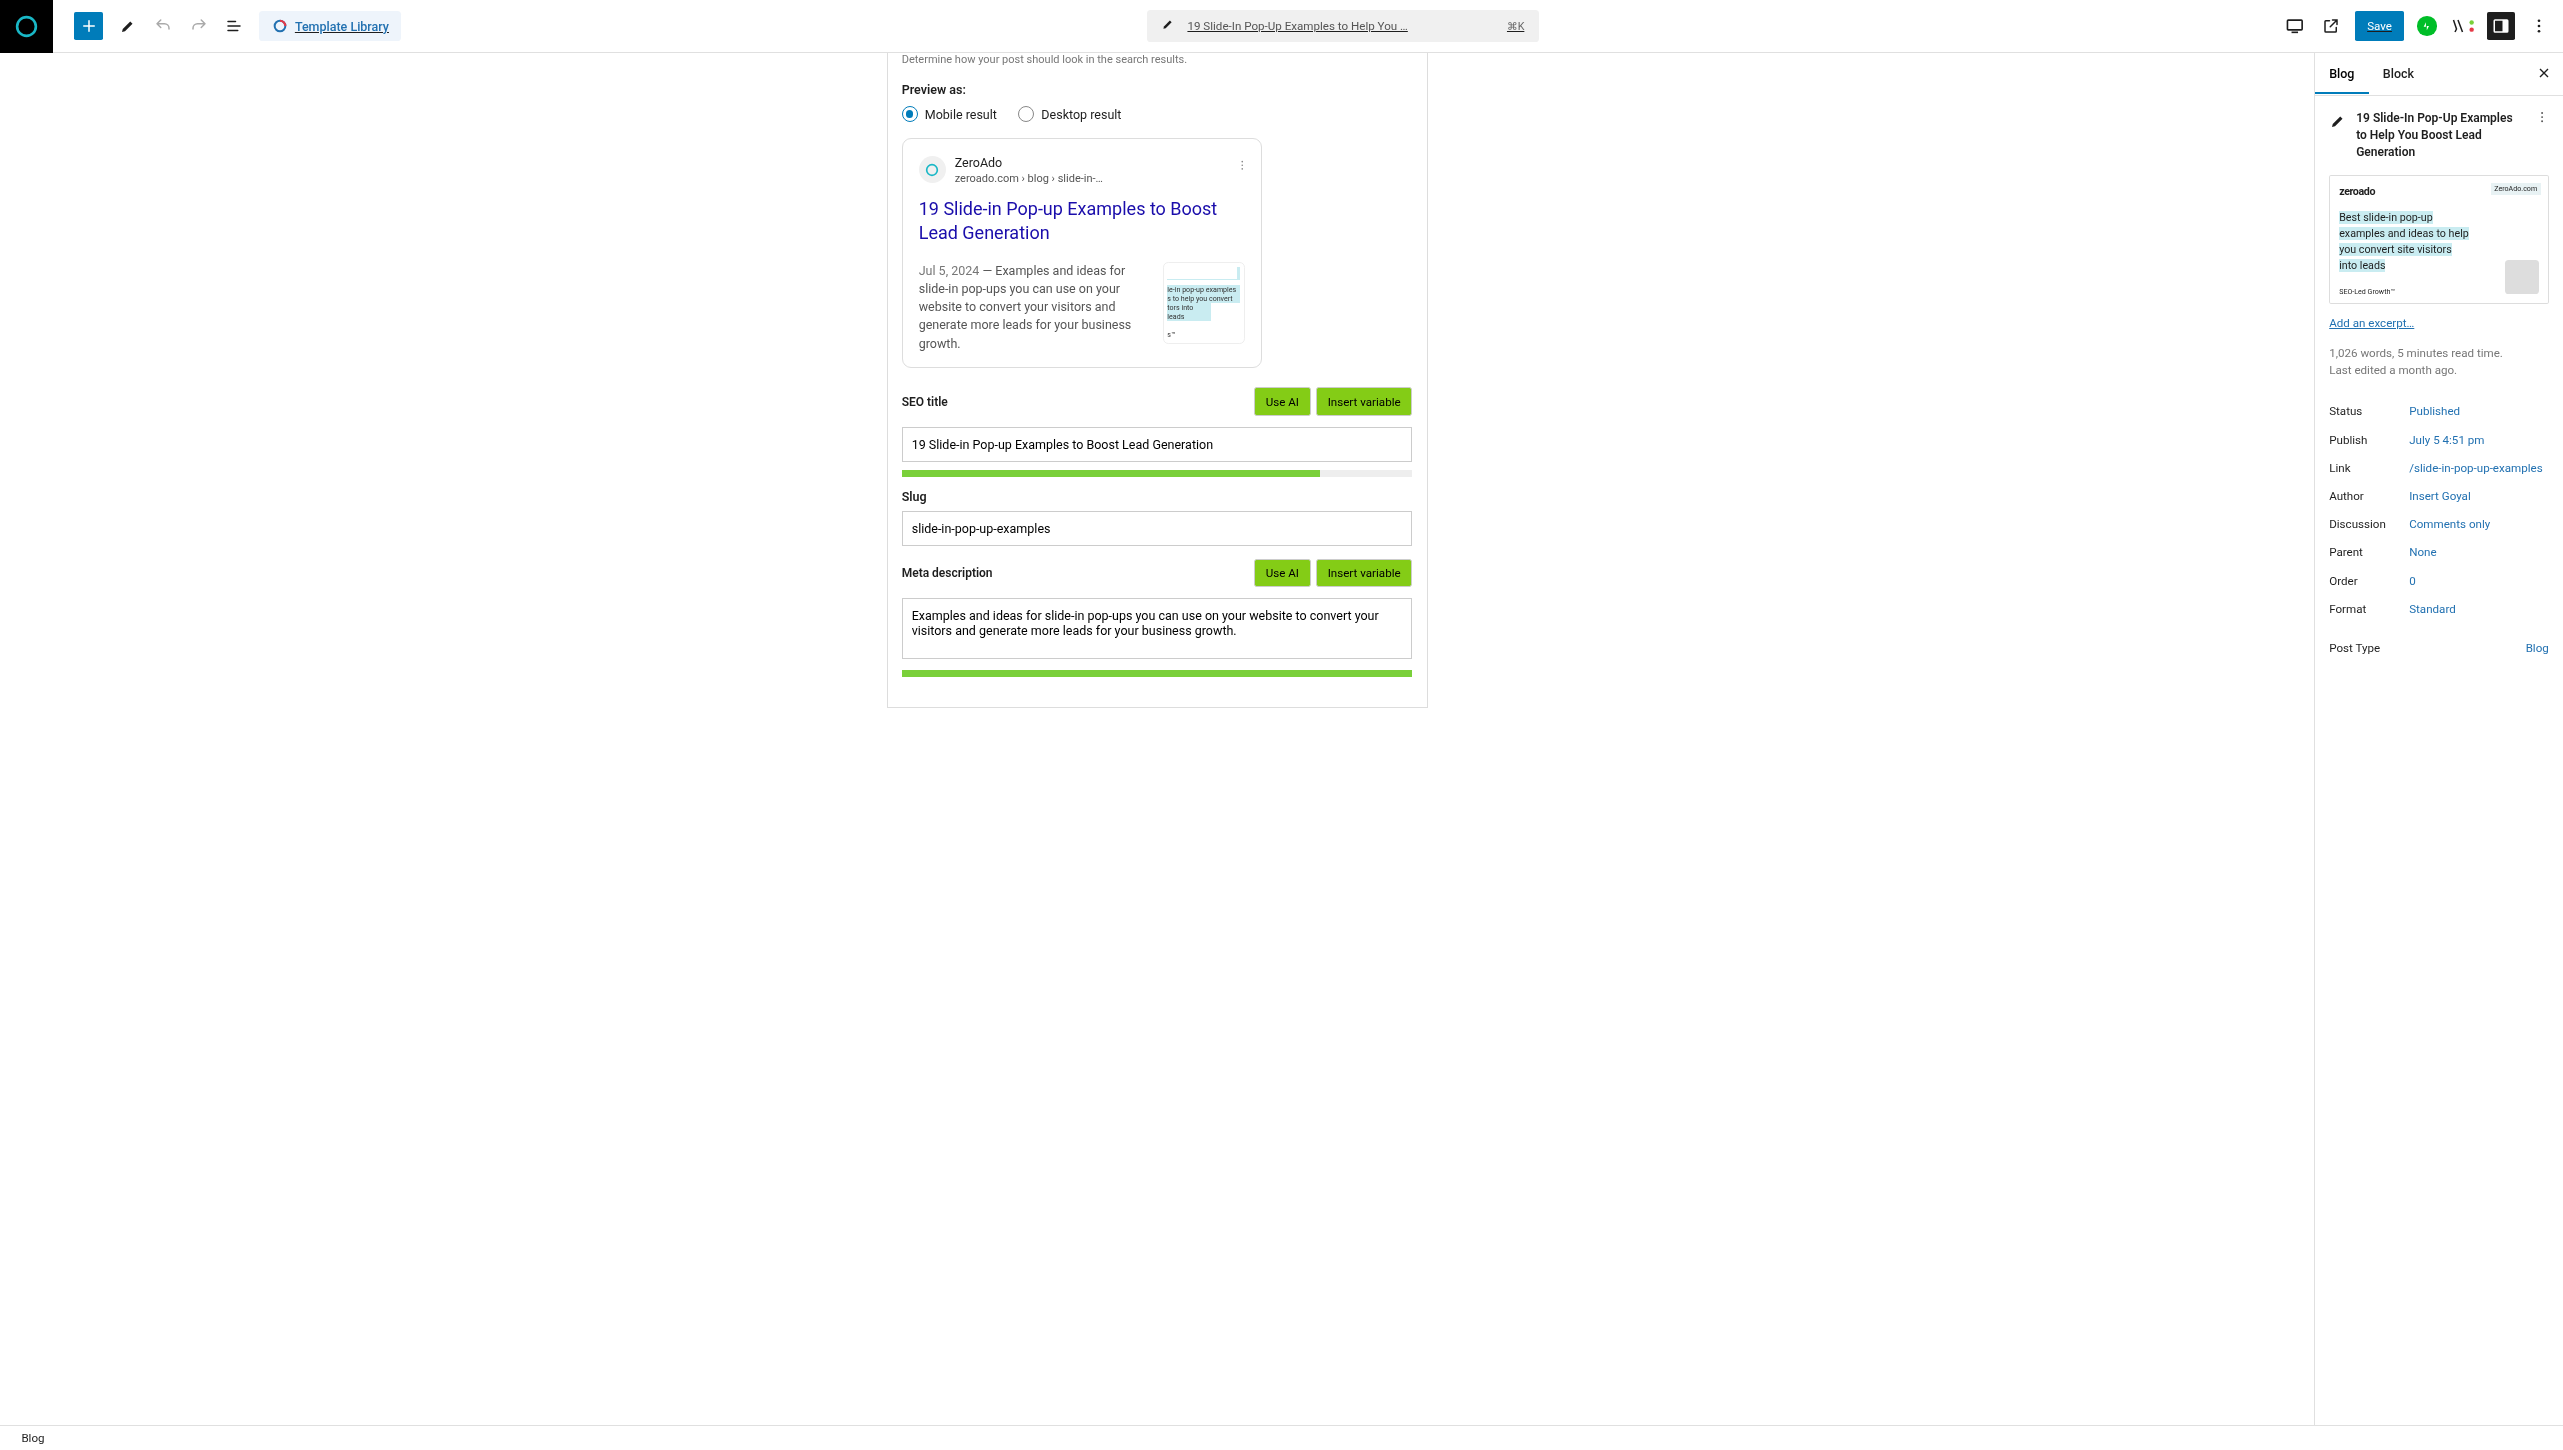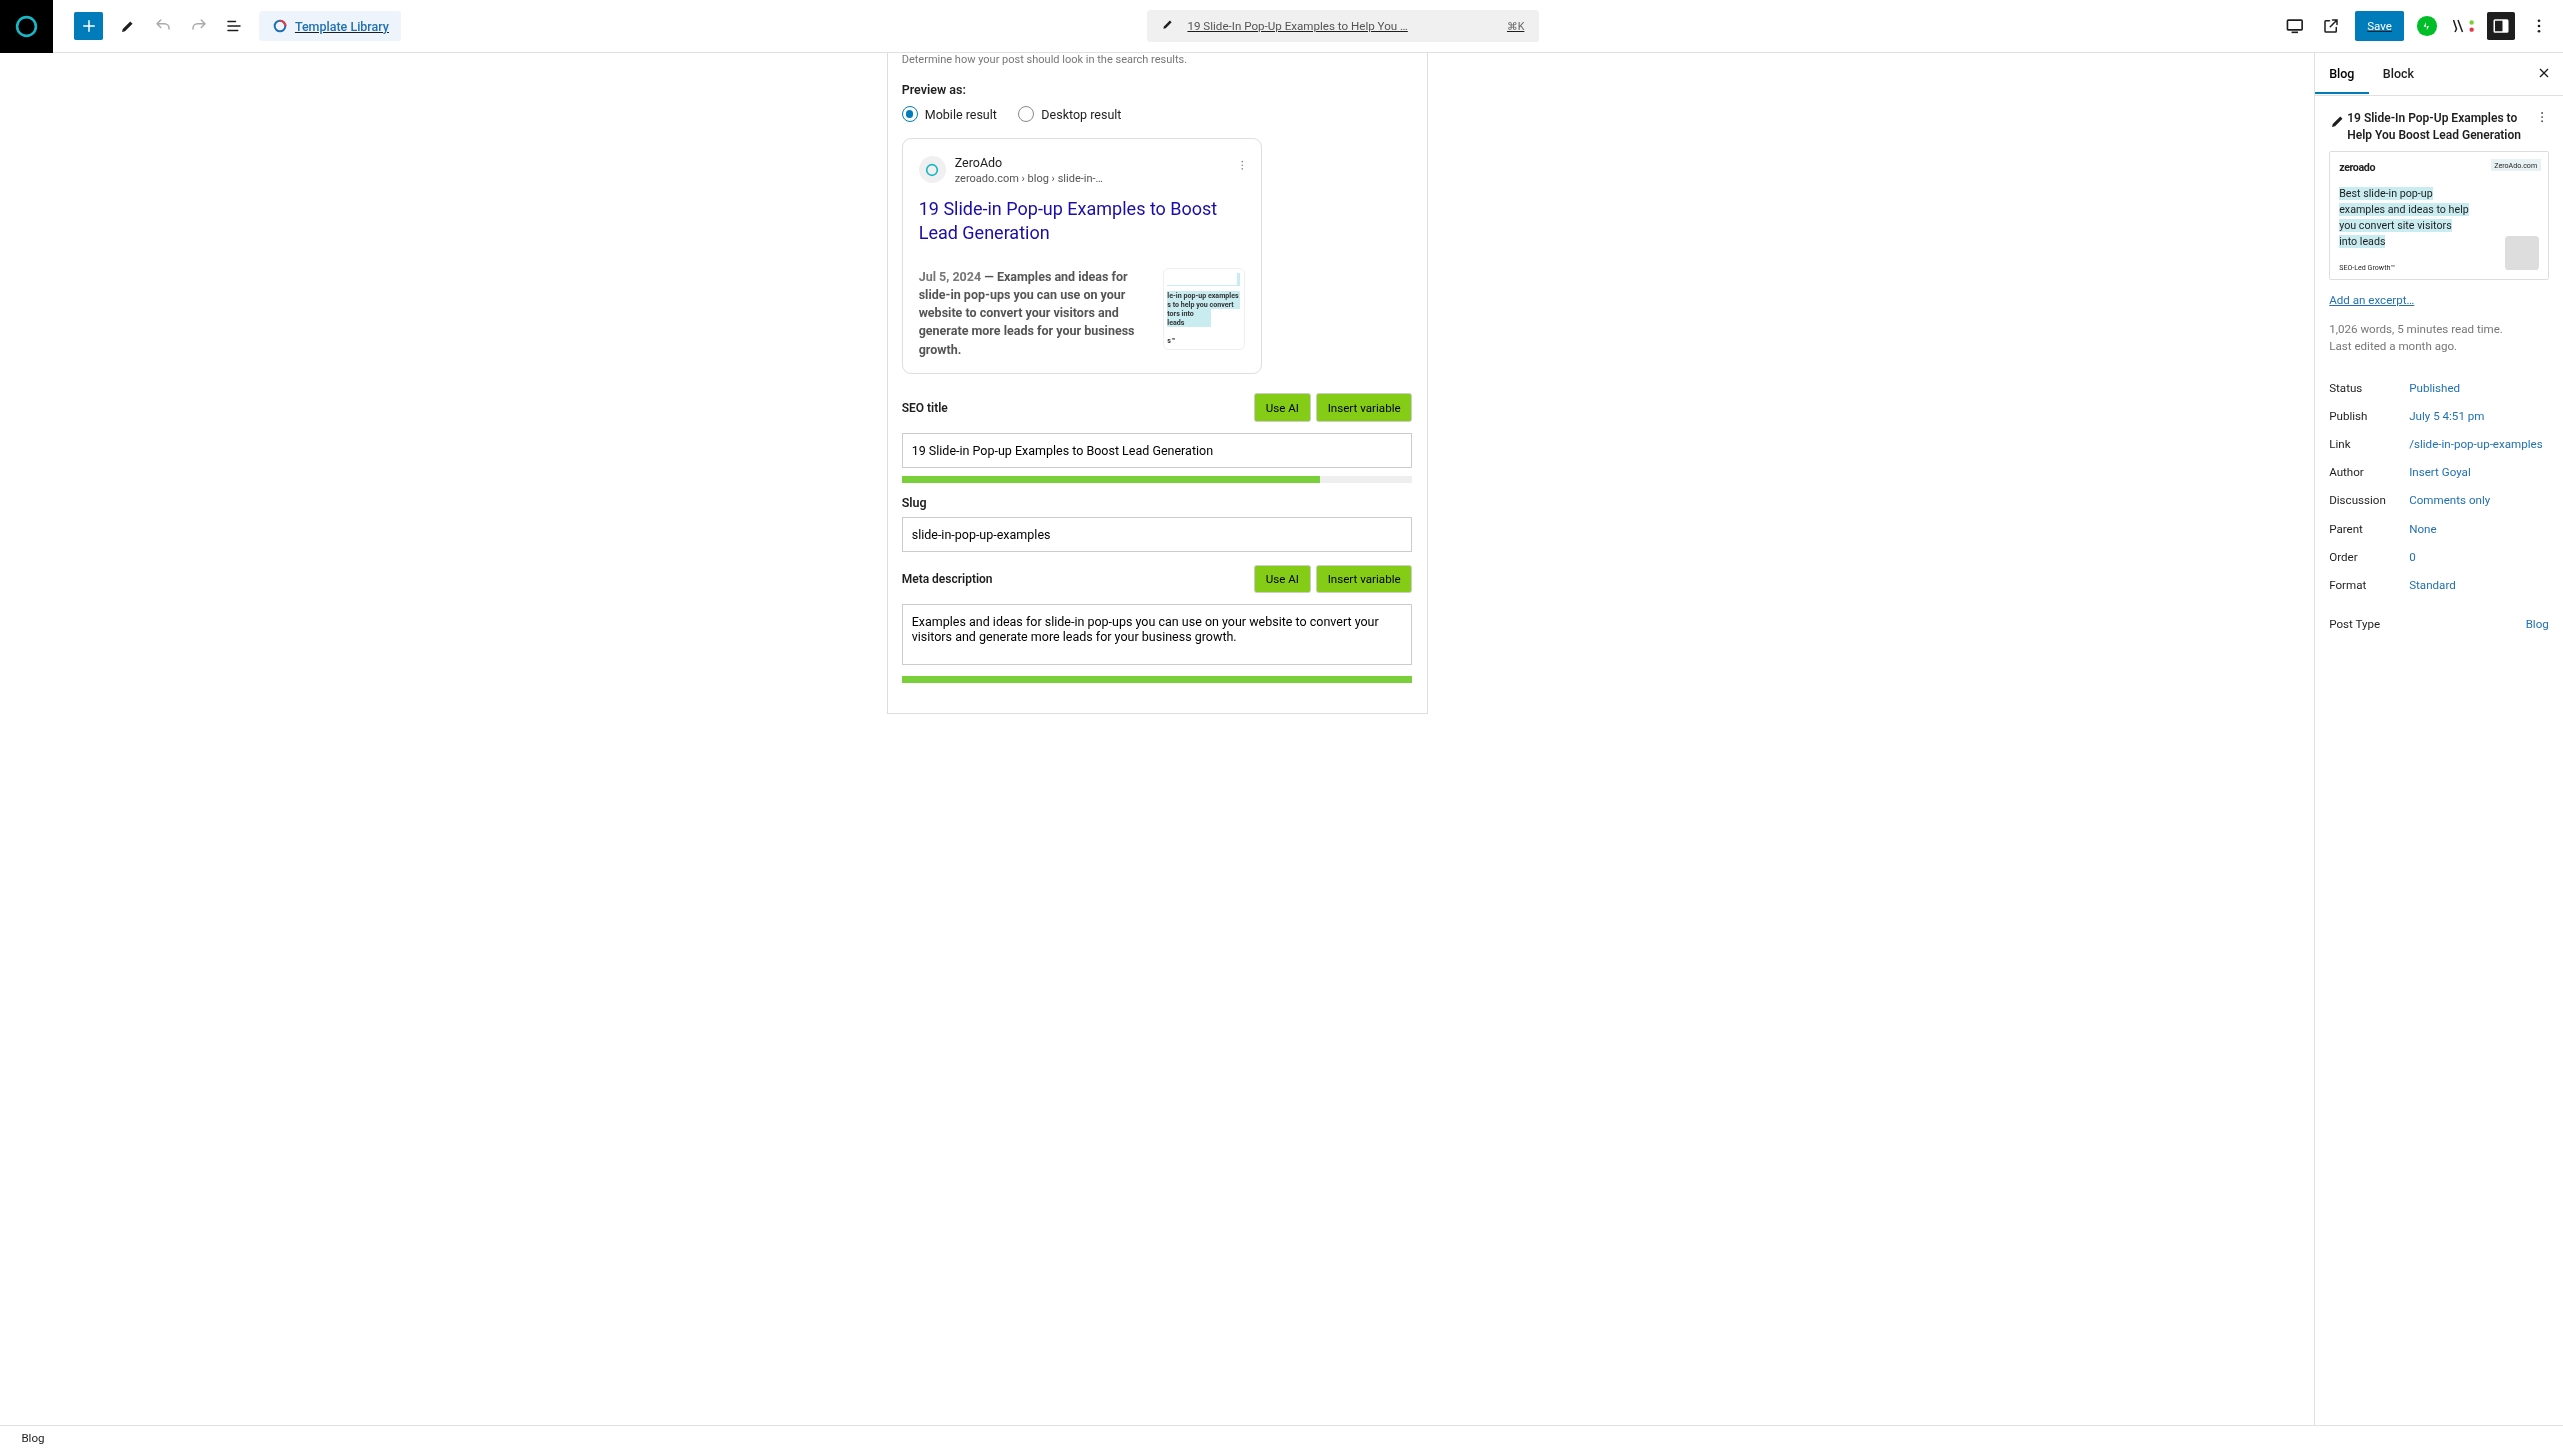--- a/index.html
+++ b/index.html
@@ -48,21 +48,21 @@
 
 
 .serp-card { border: 0.9px solid #ddd; border-radius: 9px; padding: 16px 16px 14.2px 16px; max-width: 360px; margin-bottom: 19.6px; position: relative; }
 .serp-head { display: flex; align-items: center; gap: 9px; }
 .serp-favicon { width: 27px; height: 27px; border-radius: 50%; background: #f0f0f0; display: flex; align-items: center; justify-content: center; }
 .serp-favicon svg { width: 16px; height: 16px; }
 .serp-site { font-size: 12.5px; color: #1e1e1e; }
 .serp-url { font-size: 11px; color: #555; margin-top: 1.8px; }
 .serp-more { position: absolute; right: 12.5px; top: 19.6px; color: #888; }
 .serp-title { font-size: 18px; color: #1a0dab; margin-top: 12.5px; line-height: 1.3; max-width: 303px; }
-.serp-body { display: flex; gap: 12.5px; margin-top: 24px; font-weight: bold; }
+.serp-body { display: flex; gap: 12.5px; margin-top: 18px; }
 .serp-desc { font-size: 12.5px; color: #555; line-height: 1.45; flex: 1; }
 .serp-desc .date { color: #777; }
 .serp-thumb { width: 82px; height: 82px; border: 0.9px solid #eee; border-radius: 5.3px; display: flex; flex-direction: column; justify-content: center; padding: 3.6px 3.6px; font-family: monospace; font-size: 7.1px; color: #333; background: #fff; overflow: hidden; }
 .serp-thumb .hl { background: #c9ecf1; }
 
 
 .seo-row-head { display: flex; align-items: center; justify-content: space-between; margin-top: 5.3px; margin-bottom: 0; }
 .seo-row-head .label { font-size: 12px; font-weight: 600; }
 .seo-btns { display: flex; gap: 5.3px; }
 .seo-btn { background: #84cc16; border: 0.9px solid #ccc; padding: 6.2px 10.7px; font-size: 11.6px; border-radius: 2.7px; cursor: pointer; }
@@ -73,21 +73,21 @@
 .seo-block { margin-bottom: 12.5px; }
 
 
 .rsidebar { width: 249px; border-left: 0.9px solid #e0e0e0; display: flex; flex-direction: column; background: #fff; }
 .rsidebar-tabs { display: flex; align-items: center; border-bottom: 0.9px solid #e0e0e0; padding: 0 10.7px 0 0; height: 43px; }
 .rtab { padding: 12.5px 14.2px 10.7px 14.2px; font-size: 12.5px; font-weight: 500; color: #1e1e1e; cursor: pointer; border-bottom: 2.7px solid transparent; }
 .rtab.active { border-bottom: 2.7px solid #007cba; color: #000; }
 .rtab-close { margin-left: auto; cursor: pointer; }
 
 .rsidebar-body { padding: 14.2px; overflow-y: auto; flex: 1; }
-.rpost-header { display: flex; align-items: flex-start; margin-bottom: 7px; }
+.rpost-header { display: flex; gap: 9px; align-items: flex-start; margin-bottom: 14px; }
 .rpost-icon { width: 18px; height: 18px; flex: none; margin-top: 1.8px; }
 .rpost-title { font-size: 12px; font-weight: 600; line-height: 1.4; flex: 1; }
 .rpost-menu { width: 14.2px; flex: none; color: #555; }
 
 .rfeat-img { border: 0.9px solid #ddd; border-radius: 1.8px; padding: 9px 9px 7.1px 9px; margin-bottom: 12.5px; position: relative; min-height: 103px; font-family: monospace; }
 .rfeat-img .brand { font-size: 10.7px; font-weight: 700; letter-spacing: -0.4px; }
 .rfeat-img .url { position: absolute; top: 7.1px; right: 7.1px; font-size: 7.1px; background: #e8f2f4; padding: 1.8px 3.6px; }
 .rfeat-img .caption { font-size: 10.7px; line-height: 1.5; margin-top: 12.5px; max-width: 133px; }
 .rfeat-img .caption span { background: #c9ecf1; }
 .rfeat-img .tag { font-size: 7.1px; margin-top: 12.5px; }

